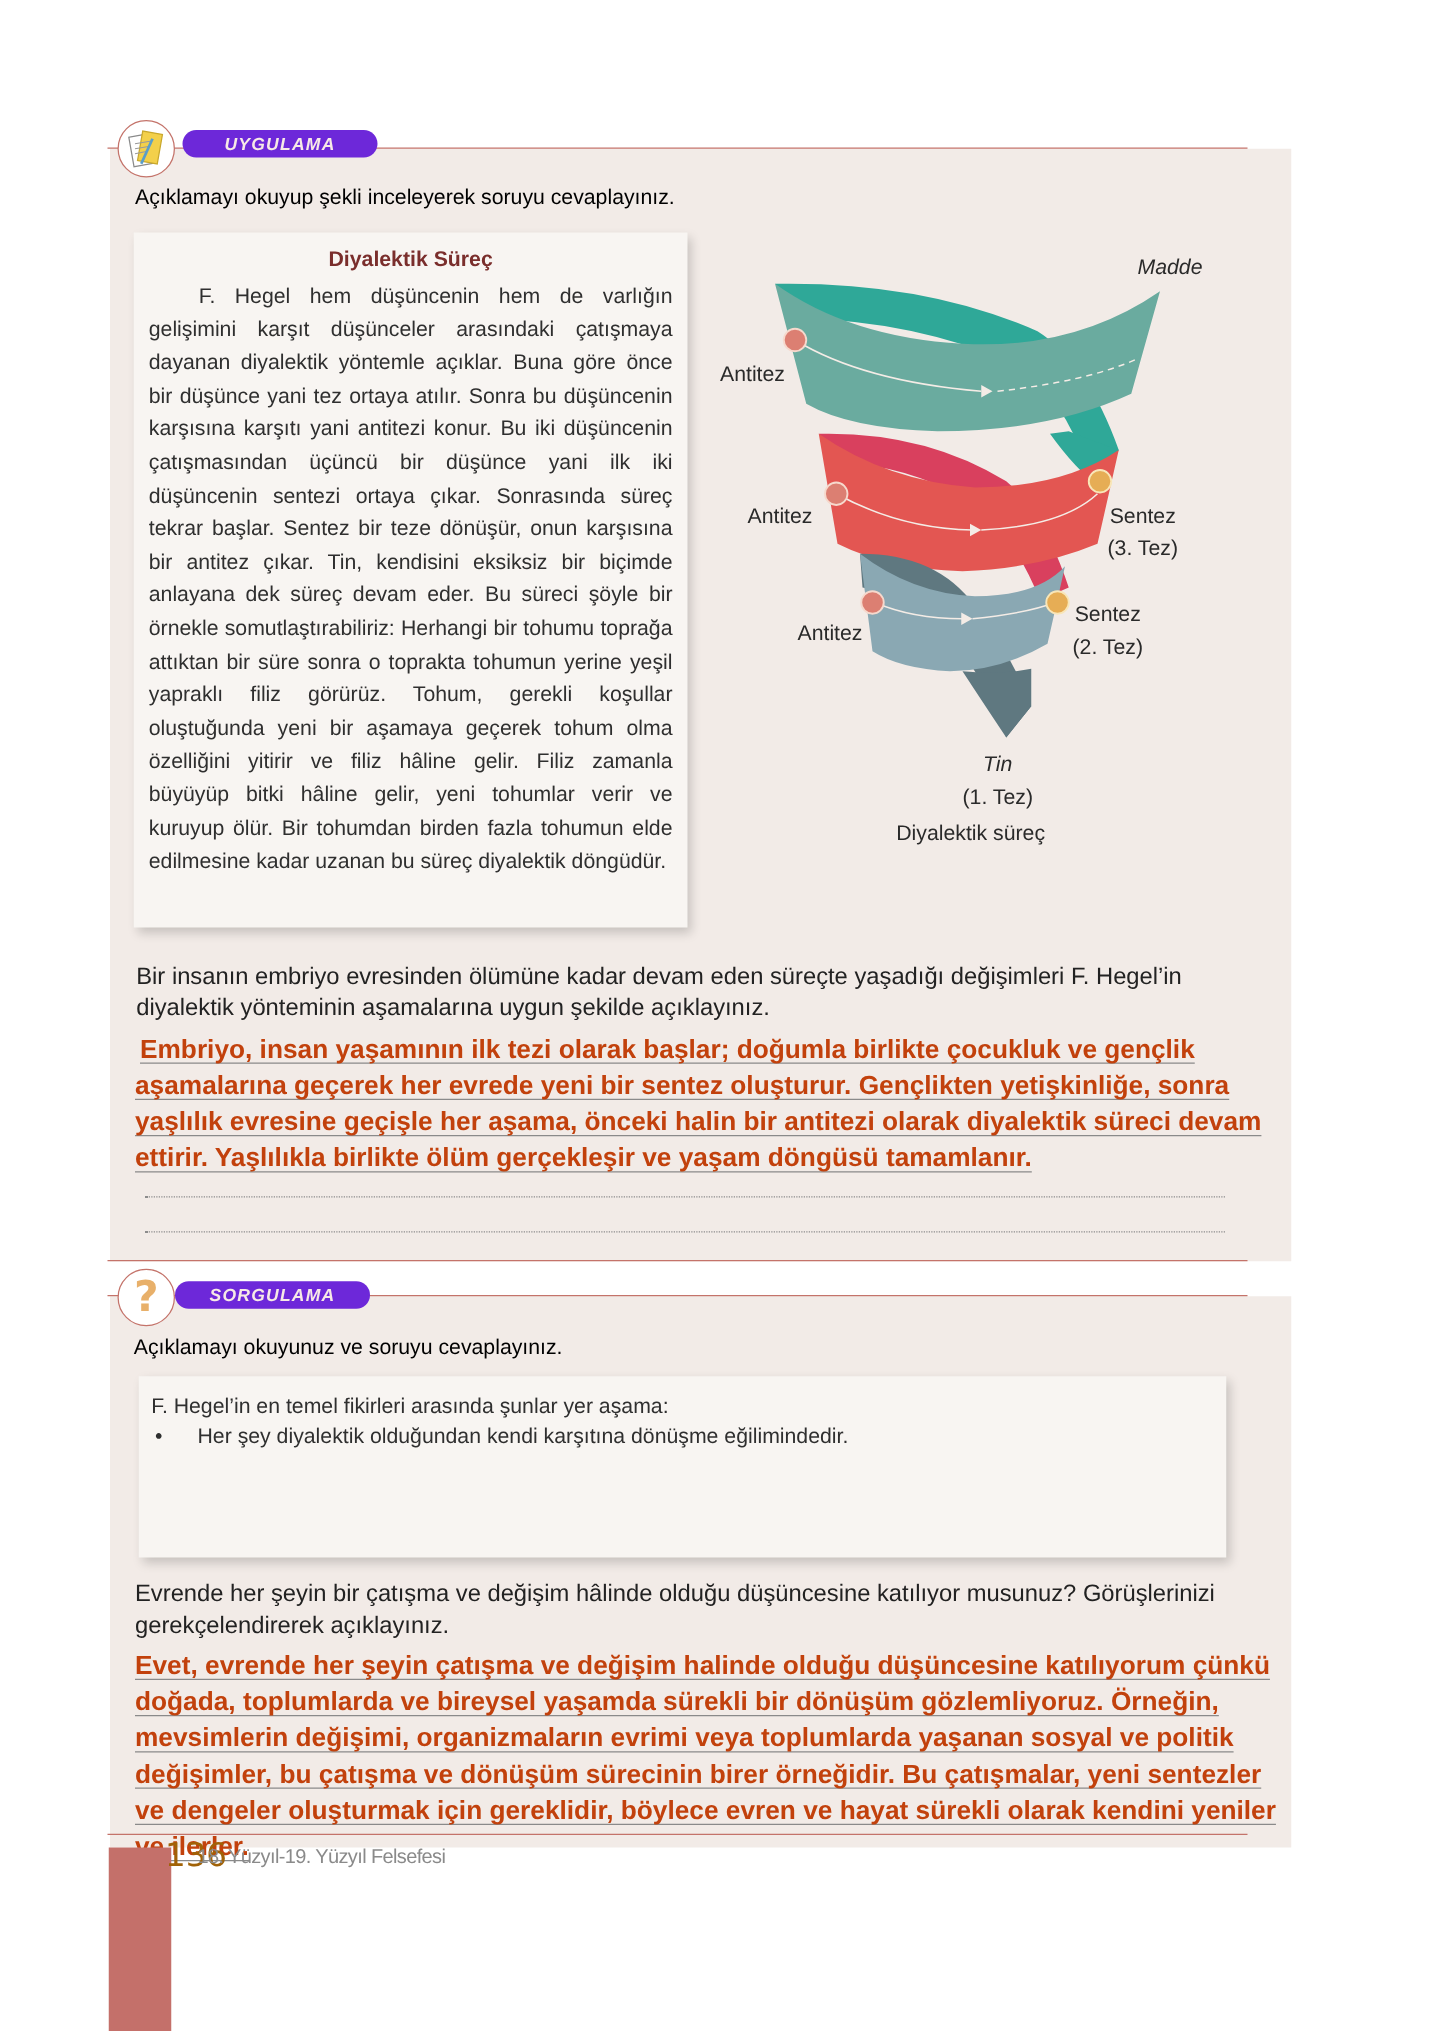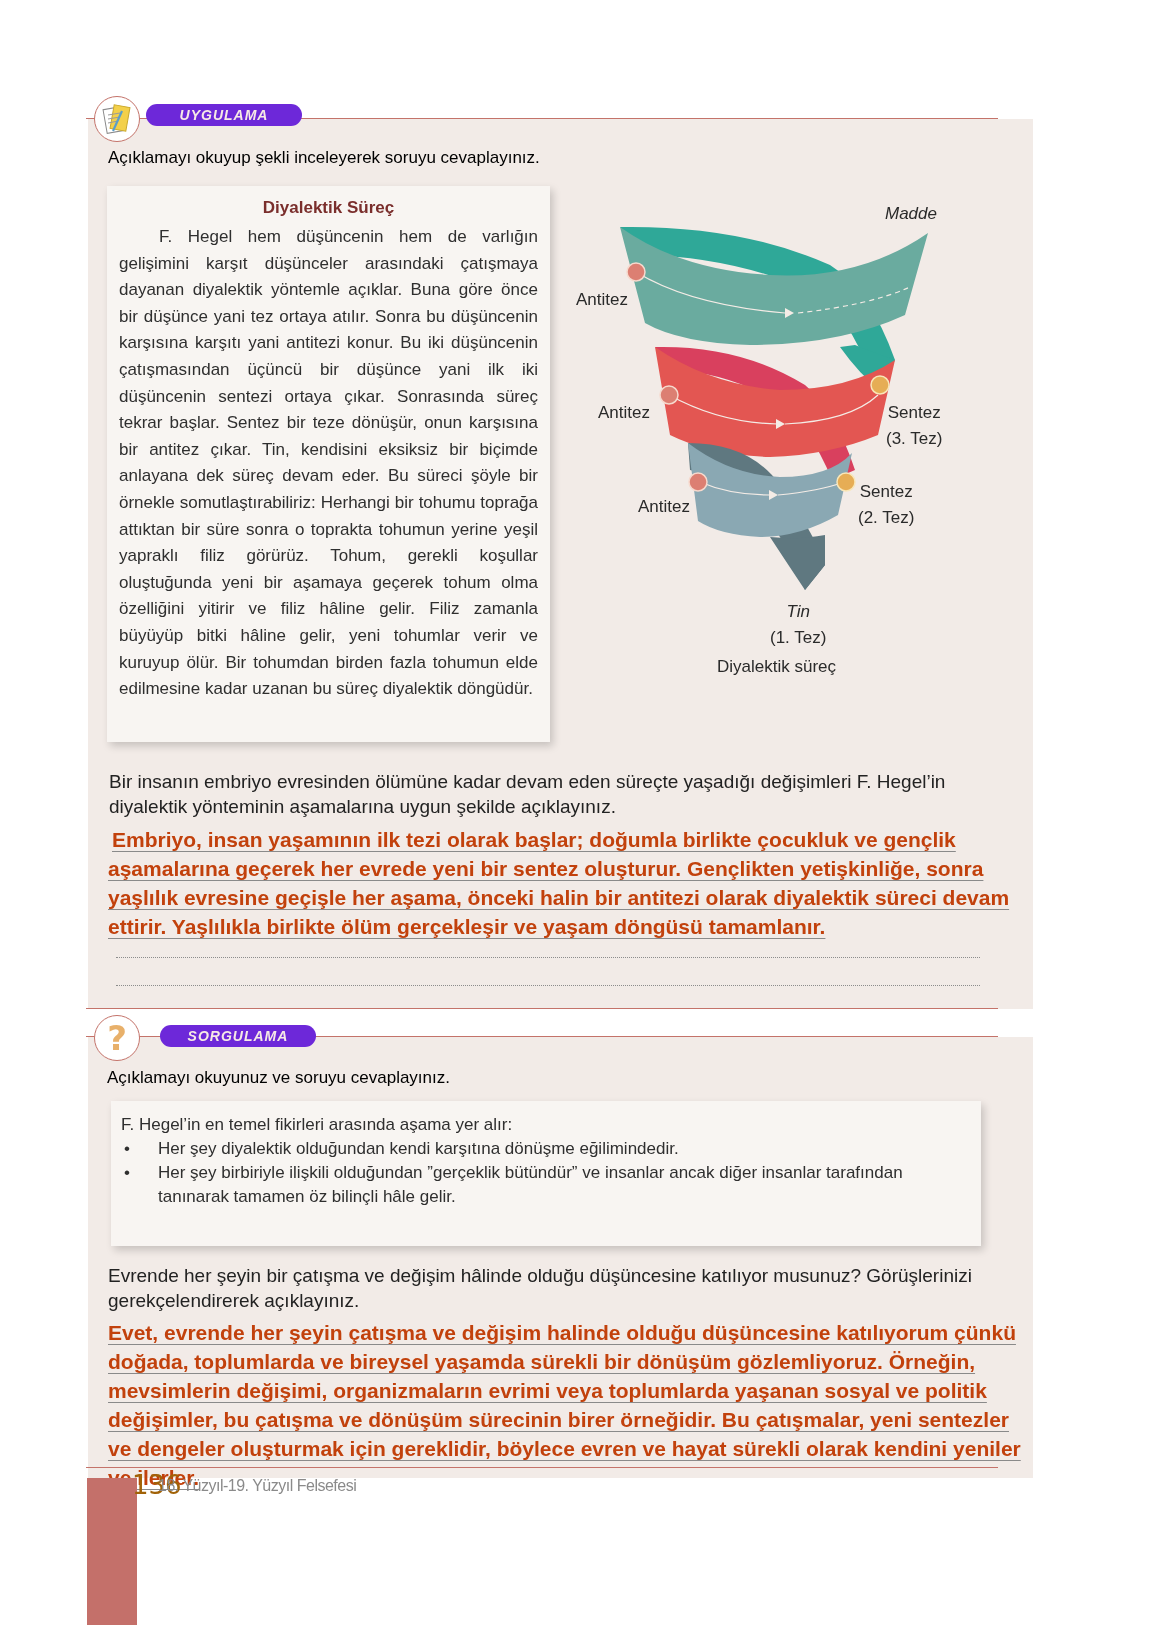--- a/index.html
+++ b/index.html
@@ -104,21 +104,21 @@
     <path d="M130,287 Q160,300 200,300" stroke="#f4ece6" stroke-width="1.2" fill="none"></path>
     <polygon points="199,295 208,300 199,305" fill="#f4ece6"></polygon>
     <path d="M208,300 Q250,296 274,287" stroke="#f4ece6" stroke-width="1.2" fill="none"></path>
 
     <circle cx="66" cy="77" r="9" fill="#dc7f72" stroke="#f6d9cd" stroke-width="1.5"></circle>
     <circle cx="99" cy="200" r="9" fill="#dc7f72" stroke="#f6d9cd" stroke-width="1.5"></circle>
     <circle cx="310" cy="190" r="9" fill="#e6ad55" stroke="#f8e6b8" stroke-width="1.5"></circle>
     <circle cx="128" cy="287" r="9" fill="#dc7f72" stroke="#f6d9cd" stroke-width="1.5"></circle>
     <circle cx="276" cy="287" r="9" fill="#e6ad55" stroke="#f8e6b8" stroke-width="1.5"></circle>
   </svg>
-  <div class="dlabel it" style="left:315px; top:6px;text-align:right;">Madde</div>
+  <div class="dlabel it" style="left:340px; top:6px;text-align:right;">Madde</div>
   <div class="dlabel" style="left:6px; top:92px;">Antitez</div>
   <div class="dlabel" style="left:28px; top:205px;">Antitez</div>
   <div class="dlabel" style="left:316px; top:205px; text-align:center;">
     <div>Sentez</div>
     <div>(3. Tez)</div>
   </div>
   <div class="dlabel" style="left:68px; top:299px;">Antitez</div>
   <div class="dlabel" style="left:288px; top:284px; text-align:center;">
     <div>Sentez</div>
     <div>(2. Tez)</div>
@@ -135,30 +135,29 @@
 <div class="rule" style="top:957px;"></div>
 <div class="rule" style="top:985px;"></div>
 
 <div class="panel" style="top:1037px; height:441px;"></div>
 <div class="panel-line" style="left:86px; top:1036px; width:912px;"></div>
 <div class="panel-line" style="left:86px; top:1467px; width:912px;"></div>
 
 <div class="section-icon" style="left:94px; top:1015px;">
   <span style="font-size:34px; font-weight:bold; color:#e8b06a; font-family:'DejaVu Sans', sans-serif; line-height:1;">?</span>
 </div>
-<div class="section-pill" style="left:160px; top:1025px;">SORGULAMA</div>
+<div class="section-pill" style="left:140px; top:1025px;">SORGULAMA</div>
 
 <div class="instr" style="left:107px; top:1068px;">Açıklamayı okuyunuz ve soruyu cevaplayınız.</div>
 
 <div class="card" style="left:111px; top:1101px; width:870px; height:145px;">
   <div style="padding:12px 10px 0 10px; font-size:17px; line-height:24px; color:#2f2f2f;">
-    <div>F. Hegel’in en temel fikirleri arasında aşama yer alır:</div>
+    <div>F. Hegel’in en temel fikirleri arasında şunlar yer aşama:</div>
     <ul class="bullets">
       <li>Her şey diyalektik olduğundan kendi karşıtına dönüşme eğilimindedir.</li>
-      <li>Her şey birbiriyle ilişkili olduğundan ”gerçeklik bütündür” ve insanlar ancak diğer insanlar tarafından tanınarak tamamen öz bilinçli hâle gelir.</li>
     </ul>
   </div>
 </div>
 
 <div class="question" style="left:108px; top:1263px; width:880px;">Evrende her şeyin bir çatışma ve değişim hâlinde olduğu düşüncesine katılıyor musunuz? Görüşlerinizi gerekçelendirerek açıklayınız.</div>
 <div class="answer" style="left:108px; top:1318px; width:915px;">Evet, evrende her şeyin çatışma ve değişim halinde olduğu düşüncesine katılıyorum çünkü doğada, toplumlarda ve bireysel yaşamda sürekli bir dönüşüm gözlemliyoruz. Örneğin, mevsimlerin değişimi, organizmaların evrimi veya toplumlarda yaşanan sosyal ve politik değişimler, bu çatışma ve dönüşüm sürecinin birer örneğidir. Bu çatışmalar, yeni sentezler ve dengeler oluşturmak için gereklidir, böylece evren ve hayat sürekli olarak kendini yeniler ve ilerler.</div>
 
 <div class="page-tab"></div>
 <div class="page-num">136</div>
 <div class="footer-title">18. Yüzyıl-19. Yüzyıl Felsefesi</div>

